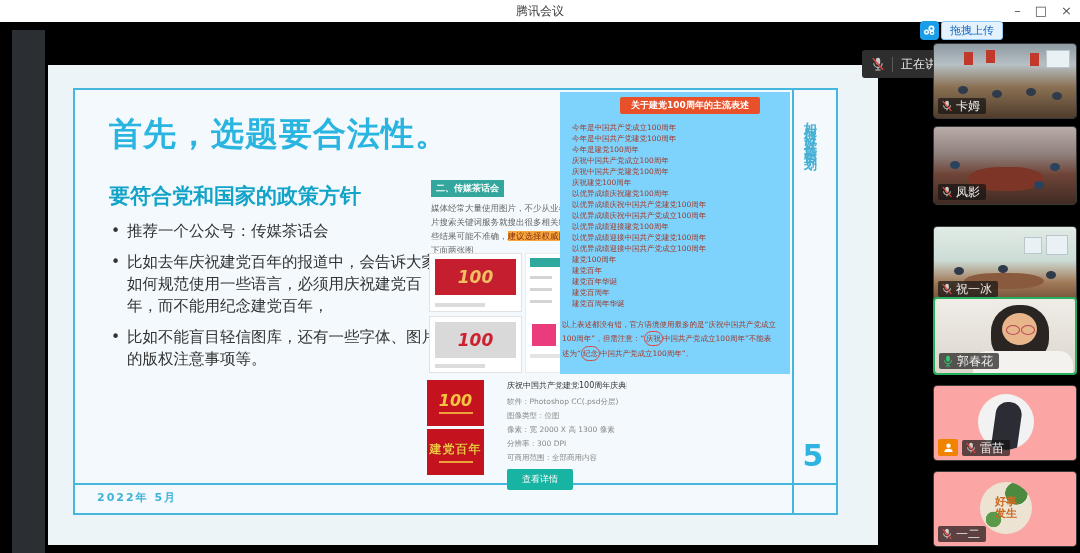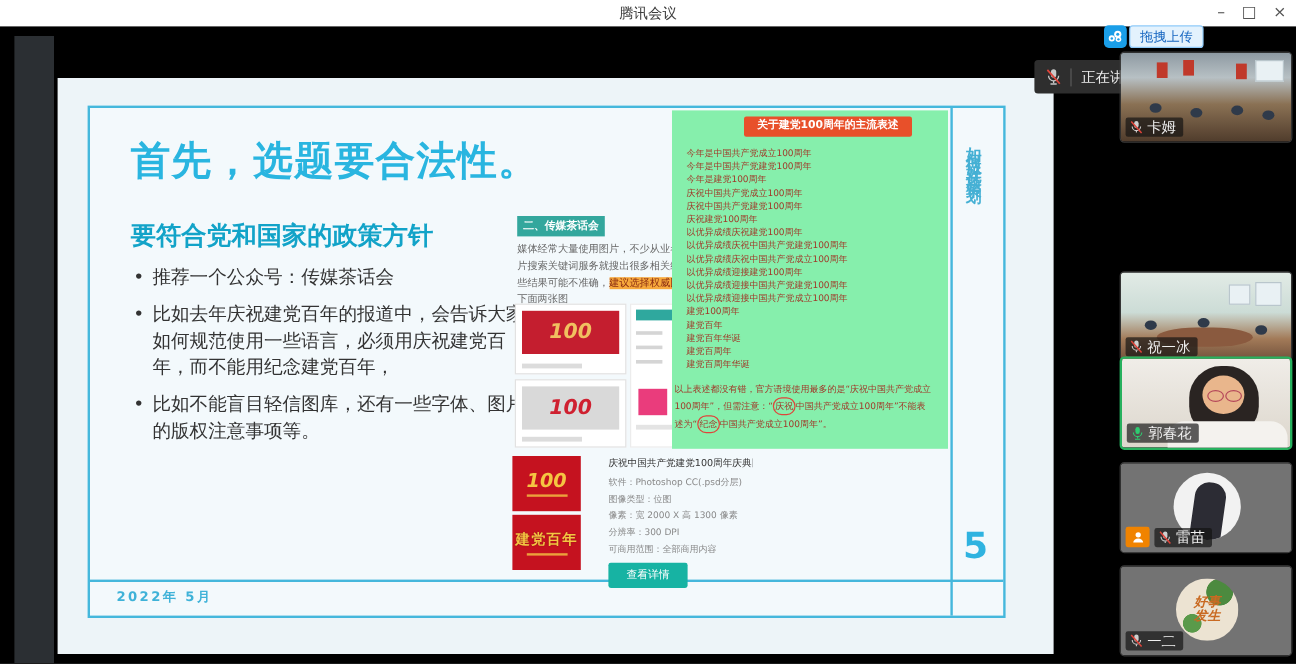--- a/index.html
+++ b/index.html
@@ -55,21 +55,21 @@
   .banner .bline{width:34px;height:2px;background:#f5c542;margin-top:3px;opacity:.8;}
   .banner .btxt{color:#f5c542;font-size:12px;font-weight:bold;letter-spacing:1px;
                 text-shadow:0 0 1px #7a0c12;}
   .detail{left:432px;top:290px;width:120px;}
   .detail-title{font-size:8px;color:#333;white-space:nowrap;overflow:hidden;margin-bottom:4px;}
   .spec-line{font-size:7.5px;color:#888;line-height:1.85;white-space:nowrap;overflow:hidden;}
   .detail-btn{display:inline-block;margin-top:5px;background:#17b3a3;color:#fff;font-size:9px;
               padding:4px 15px;border-radius:2px;}
 
   
-  .expr-panel{left:485px;top:2px;width:230px;height:282px;background:#86efac;}
+  .expr-panel{left:485px;top:2px;width:230px;height:282px;background:#7dd3fc;}
   .expr-banner{position:absolute;left:60px;top:5px;width:140px;height:17px;line-height:17px;
                background:#e8502a;color:#fff;font-size:9px;font-weight:bold;text-align:center;border-radius:2px;}
   .expr-list{position:absolute;left:12px;top:30px;}
   .expr-line{font-size:7.5px;line-height:11px;color:#a03a2a;}
   .expr-note{position:absolute;left:2px;top:226px;width:214px;font-size:7.5px;line-height:13px;color:#a03a2a;}
   .circled{display:inline-block;border:1px solid #e0443a;border-radius:8px;padding:0 1px;color:#a03a2a;}
 
   
   .upload-btn{left:920px;top:21px;display:flex;align-items:center;gap:2px;}
   .upload-tile{width:19px;height:19px;background:#1a9ee8;border-radius:4px;display:flex;
@@ -104,21 +104,21 @@
 
   .scene4{width:100%;height:100%;background:linear-gradient(180deg,#f0ede8 0%,#dcd6cc 100%);}
   .p-hair{position:absolute;left:56px;top:6px;width:58px;height:58px;background:#2a2422;
           border-radius:46% 46% 42% 42%;}
   .p-face{position:absolute;left:67px;top:14px;width:35px;height:32px;background:#e9b68c;border-radius:50%;}
   .p-glass{position:absolute;left:71px;top:26px;width:12px;height:8px;border:1.5px solid #b5485a;border-radius:50%;}
   .p-glass2{left:86px;}
   .p-body{position:absolute;left:38px;top:52px;width:100px;height:30px;background:#f4f2ee;
           border-radius:14px 14px 0 0;}
 
-  .scene-dark{width:100%;height:100%;background:#737373;font-style:italic;}
+  .scene-dark{width:100%;height:100%;background:#fca5a5;}
   .avatar-sil{position:absolute;left:44px;top:8px;width:56px;height:56px;border-radius:50%;
               background:#f2f2f2;overflow:hidden;}
   .sil{position:absolute;left:16px;top:8px;width:26px;height:48px;background:#2c2c34;
        border-radius:12px 12px 4px 4px;transform:rotate(8deg);}
   .avatar-seal{position:absolute;left:46px;top:10px;width:52px;height:52px;border-radius:50%;
                background:
                  radial-gradient(circle at 70% 22%, #4c8a3f 0 20%, transparent 21%),
                  radial-gradient(circle at 26% 72%, #5a9a4a 0 14%, transparent 15%),
                  #ece3d2;
                display:flex;align-items:center;justify-content:center;}
@@ -278,20 +278,37 @@
       <svg width="10" height="12" viewBox="0 0 12 14" style="color:#cfcfcf">
         <rect x="3.8" y="0.8" width="4.4" height="7" rx="2.2" fill="currentColor"></rect>
         <path d="M1.8 6.2 a4.2 4.2 0 0 0 8.4 0" fill="none" stroke="currentColor" stroke-width="1.1"></path>
         <line x1="6" y1="10.6" x2="6" y2="12.4" stroke="currentColor" stroke-width="1.1"></line>
         <line x1="0.8" y1="1.2" x2="11.2" y2="12.8" stroke="#e0443a" stroke-width="1.5"></line>
       </svg>
       <span class="nm">卡姆</span>
     </div>
   </div>
 
+  <div class="abs tile" style="top:126px;height:79px;">
+    <div class="scene2">
+      <div class="tbl" style="left:34px;top:40px;width:76px;height:24px;"></div>
+      <div class="ppl" style="left:16px;top:34px;background:#29425e;"></div>
+      <div class="ppl" style="left:116px;top:36px;background:#29425e;"></div>
+      <div class="ppl" style="left:100px;top:54px;background:#29425e;"></div>
+    </div>
+    <div class="chip">
+      <svg width="10" height="12" viewBox="0 0 12 14" style="color:#cfcfcf">
+        <rect x="3.8" y="0.8" width="4.4" height="7" rx="2.2" fill="currentColor"></rect>
+        <path d="M1.8 6.2 a4.2 4.2 0 0 0 8.4 0" fill="none" stroke="currentColor" stroke-width="1.1"></path>
+        <line x1="6" y1="10.6" x2="6" y2="12.4" stroke="currentColor" stroke-width="1.1"></line>
+        <line x1="0.8" y1="1.2" x2="11.2" y2="12.8" stroke="#e0443a" stroke-width="1.5"></line>
+      </svg>
+      <span class="nm">凤影</span>
+    </div>
+  </div>
 
   <div class="abs tile" style="top:226px;">
     <div class="scene3">
       <div class="wnd" style="right:8px;top:8px;width:20px;height:18px;"></div>
       <div class="wnd" style="right:34px;top:10px;width:16px;height:15px;"></div>
       <div class="tbl" style="left:30px;top:46px;width:80px;height:16px;background:#8a5a3f;"></div>
       <div class="ppl" style="left:20px;top:40px;"></div>
       <div class="ppl" style="left:64px;top:38px;"></div>
       <div class="ppl" style="left:112px;top:44px;"></div>
     </div>

